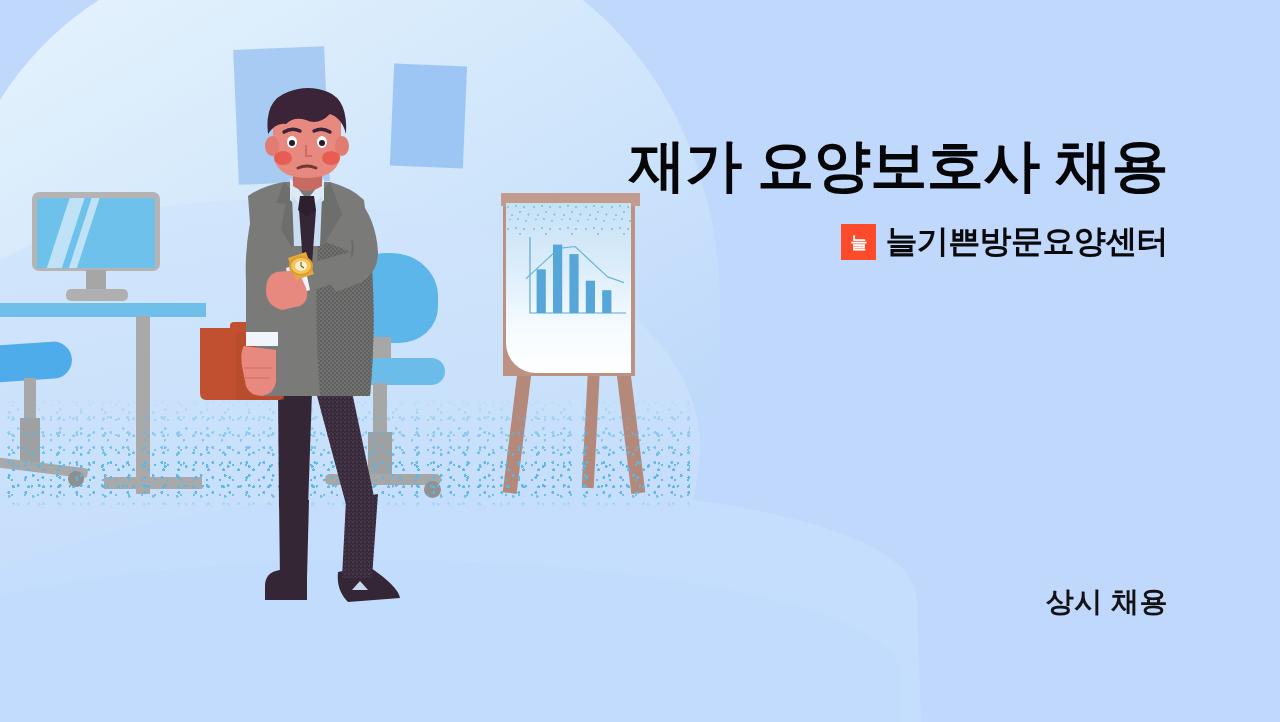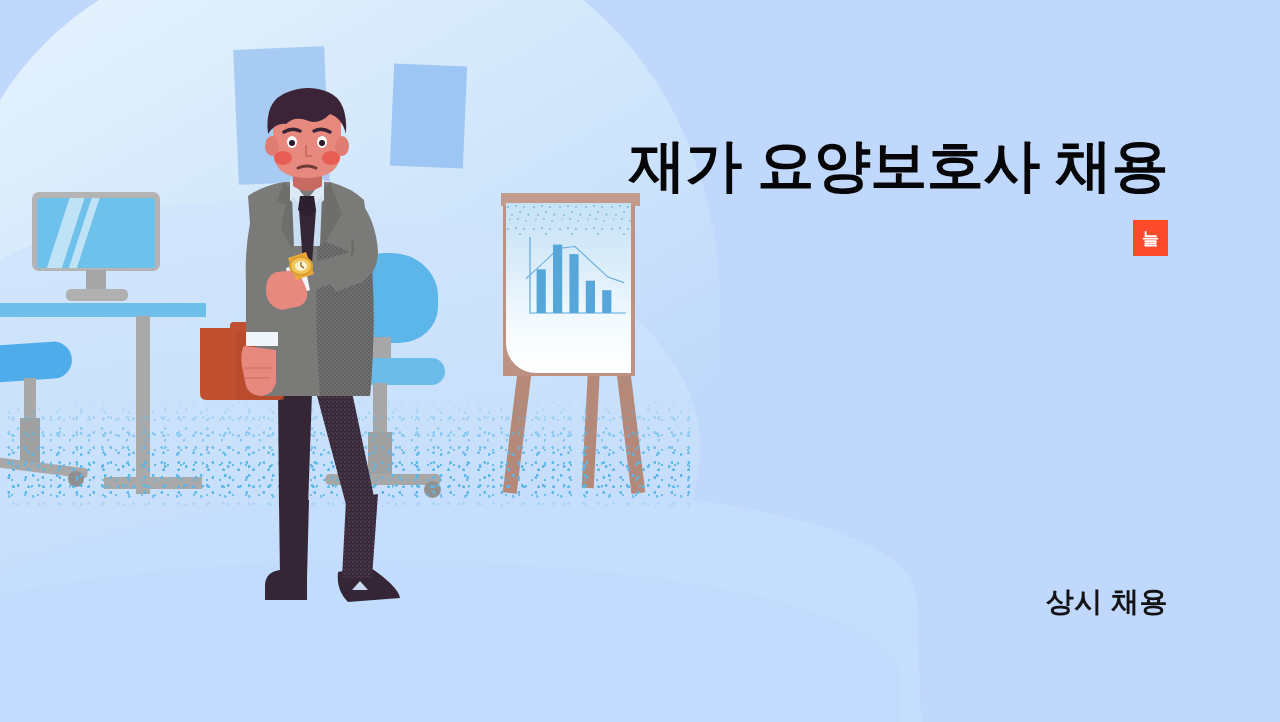--- a/index.html
+++ b/index.html
@@ -433,17 +433,18 @@
 
     <path d="M306 145 L306 156 L312 156" stroke="#cf6c62" stroke-width="2" fill="none"></path>
 
     <path d="M298 168 Q307 164 316 168" stroke="#6e3a36" stroke-width="3" fill="none" stroke-linecap="round"></path>
   </svg>
 
   <h1 class="headline">재가 요양보호사 채용</h1>
 
   <div class="company-row">
     <span class="logo-badge">늘</span>
+    <span class="company-name">늘기쁜방문요양센터</span>
   </div>
 
   <div class="status-text">상시 채용</div>
 
 </div>
 
 </body></html>

